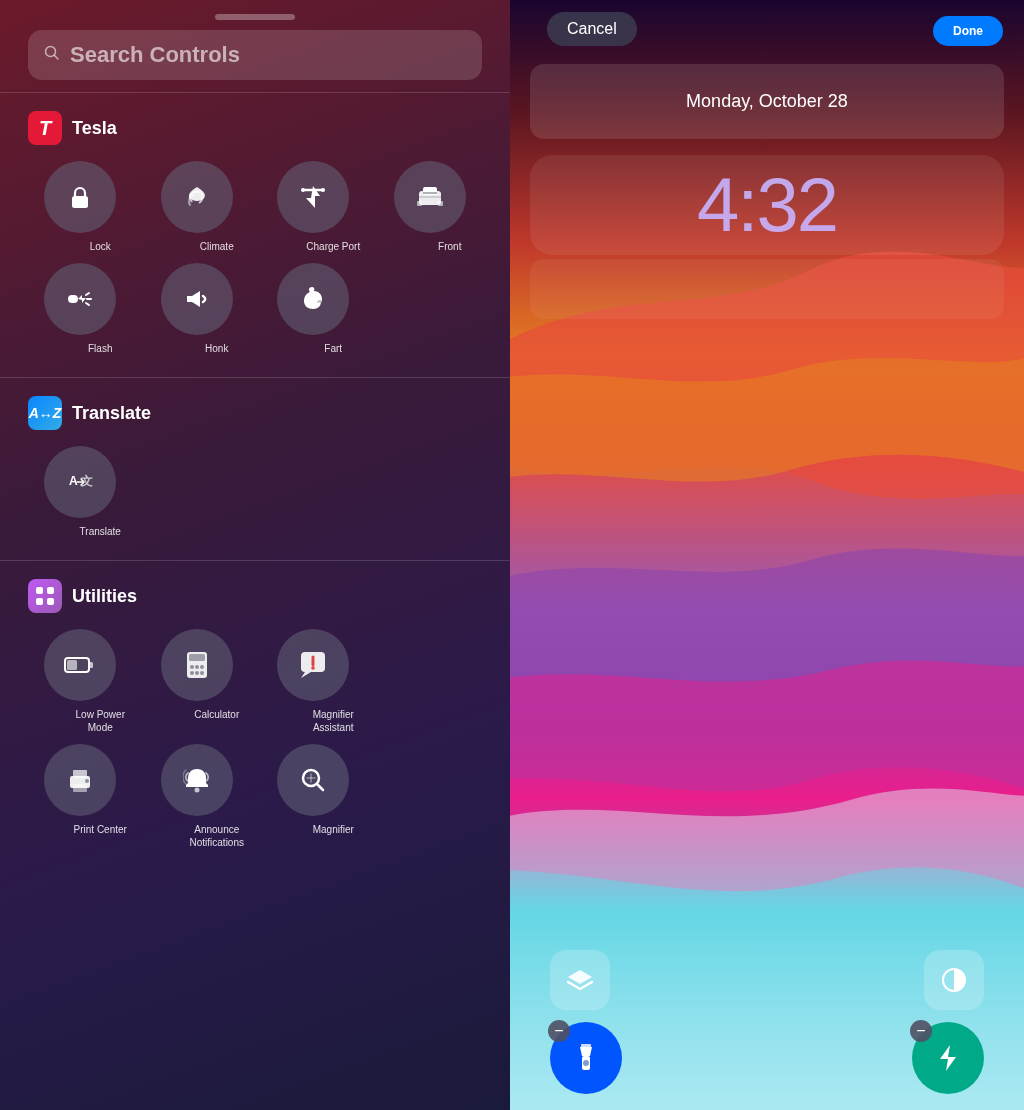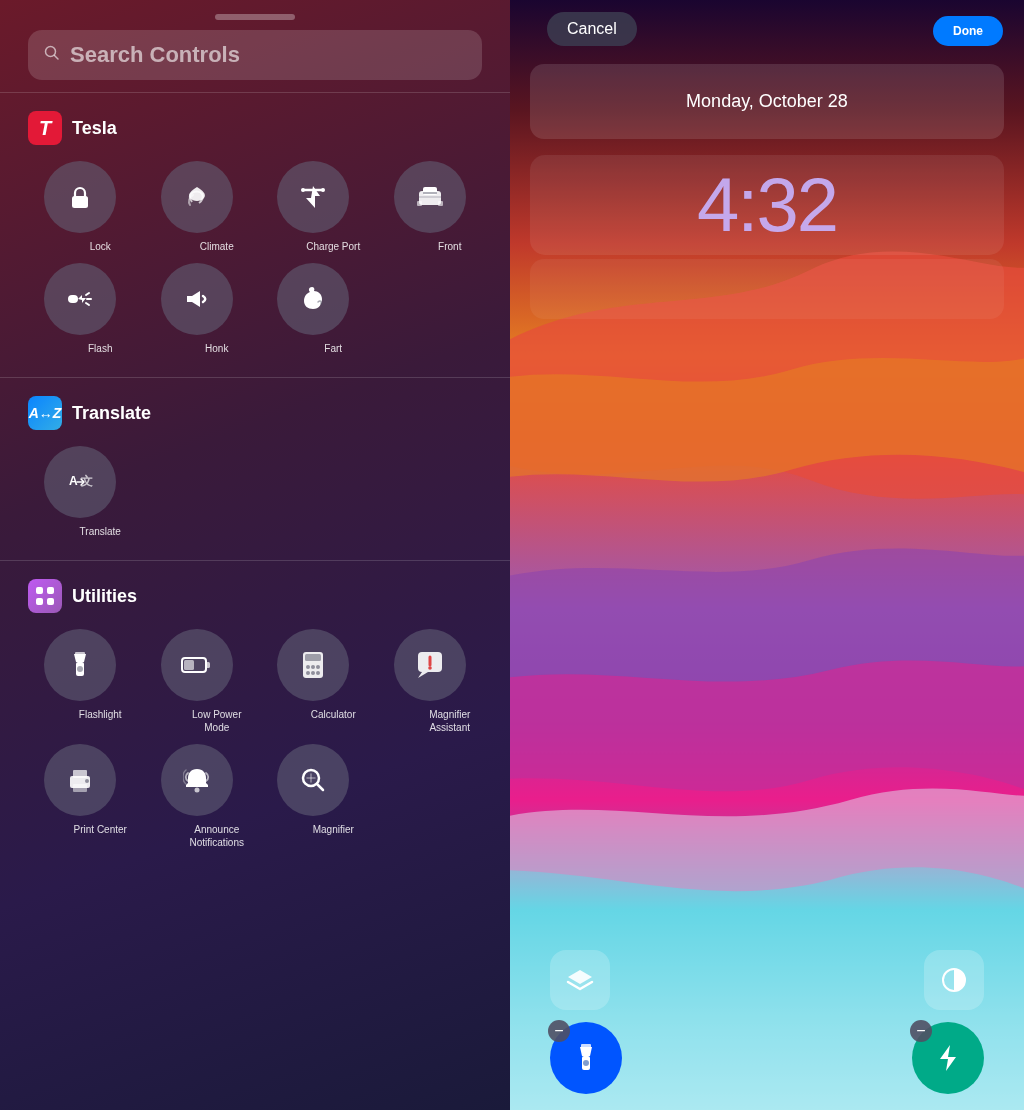--- a/index.html
+++ b/index.html
@@ -200,21 +200,21 @@
       color: white;
       font-size: 18px;
       font-weight: 500;
     }
 
     .time-container {
       position: relative;
       z-index: 10;
       margin: 8px 20px 4px;
       background: rgba(255,255,255,0.08);
-      border-radius: 15px;
+      border-radius: 22px;
       padding: 8px 0;
       text-align: center;
     }
 
     .time-text {
       color: rgba(200,180,255,0.9);
       font-size: 76px;
       font-weight: 300;
       letter-spacing: -2px;
       line-height: 1.1;
@@ -478,31 +478,20 @@
           <span></span>
             <span></span>
             <span></span>
             <span></span>
         </div>
       </div>
       <span class="section-title">Utilities</span>
     </div>
 
     <div class="controls-grid">
-      <div class="control-item">
-        <div class="control-circle">
-          <svg width="24" height="30" viewBox="0 0 24 30" fill="none">
-            <rect x="8" y="12" width="8" height="14" rx="2" fill="white"></rect>
-            <polygon points="6,4 18,4 16,12 8,12" fill="white"></polygon>
-            <rect x="7" y="2" width="10" height="3" rx="1" fill="white" opacity="0.7"></rect>
-            <circle cx="12" cy="19" r="3" fill="rgba(80,80,100,0.5)"></circle>
-          </svg>
-        </div>
-        <span class="control-label">Flashlight</span>
-      </div>
       <div class="control-item">
         <div class="control-circle">
           <svg width="32" height="20" viewBox="0 0 32 20" fill="none">
             <rect x="1" y="3" width="24" height="14" rx="3" stroke="white" stroke-width="2" fill="none"></rect>
             <rect x="3" y="5" width="10" height="10" rx="1.5" fill="white" opacity="0.6"></rect>
             <rect x="25" y="7" width="4" height="6" rx="1.5" fill="white" opacity="0.7"></rect>
           </svg>
         </div>
         <span class="control-label">Low Power Mode</span>
       </div>

